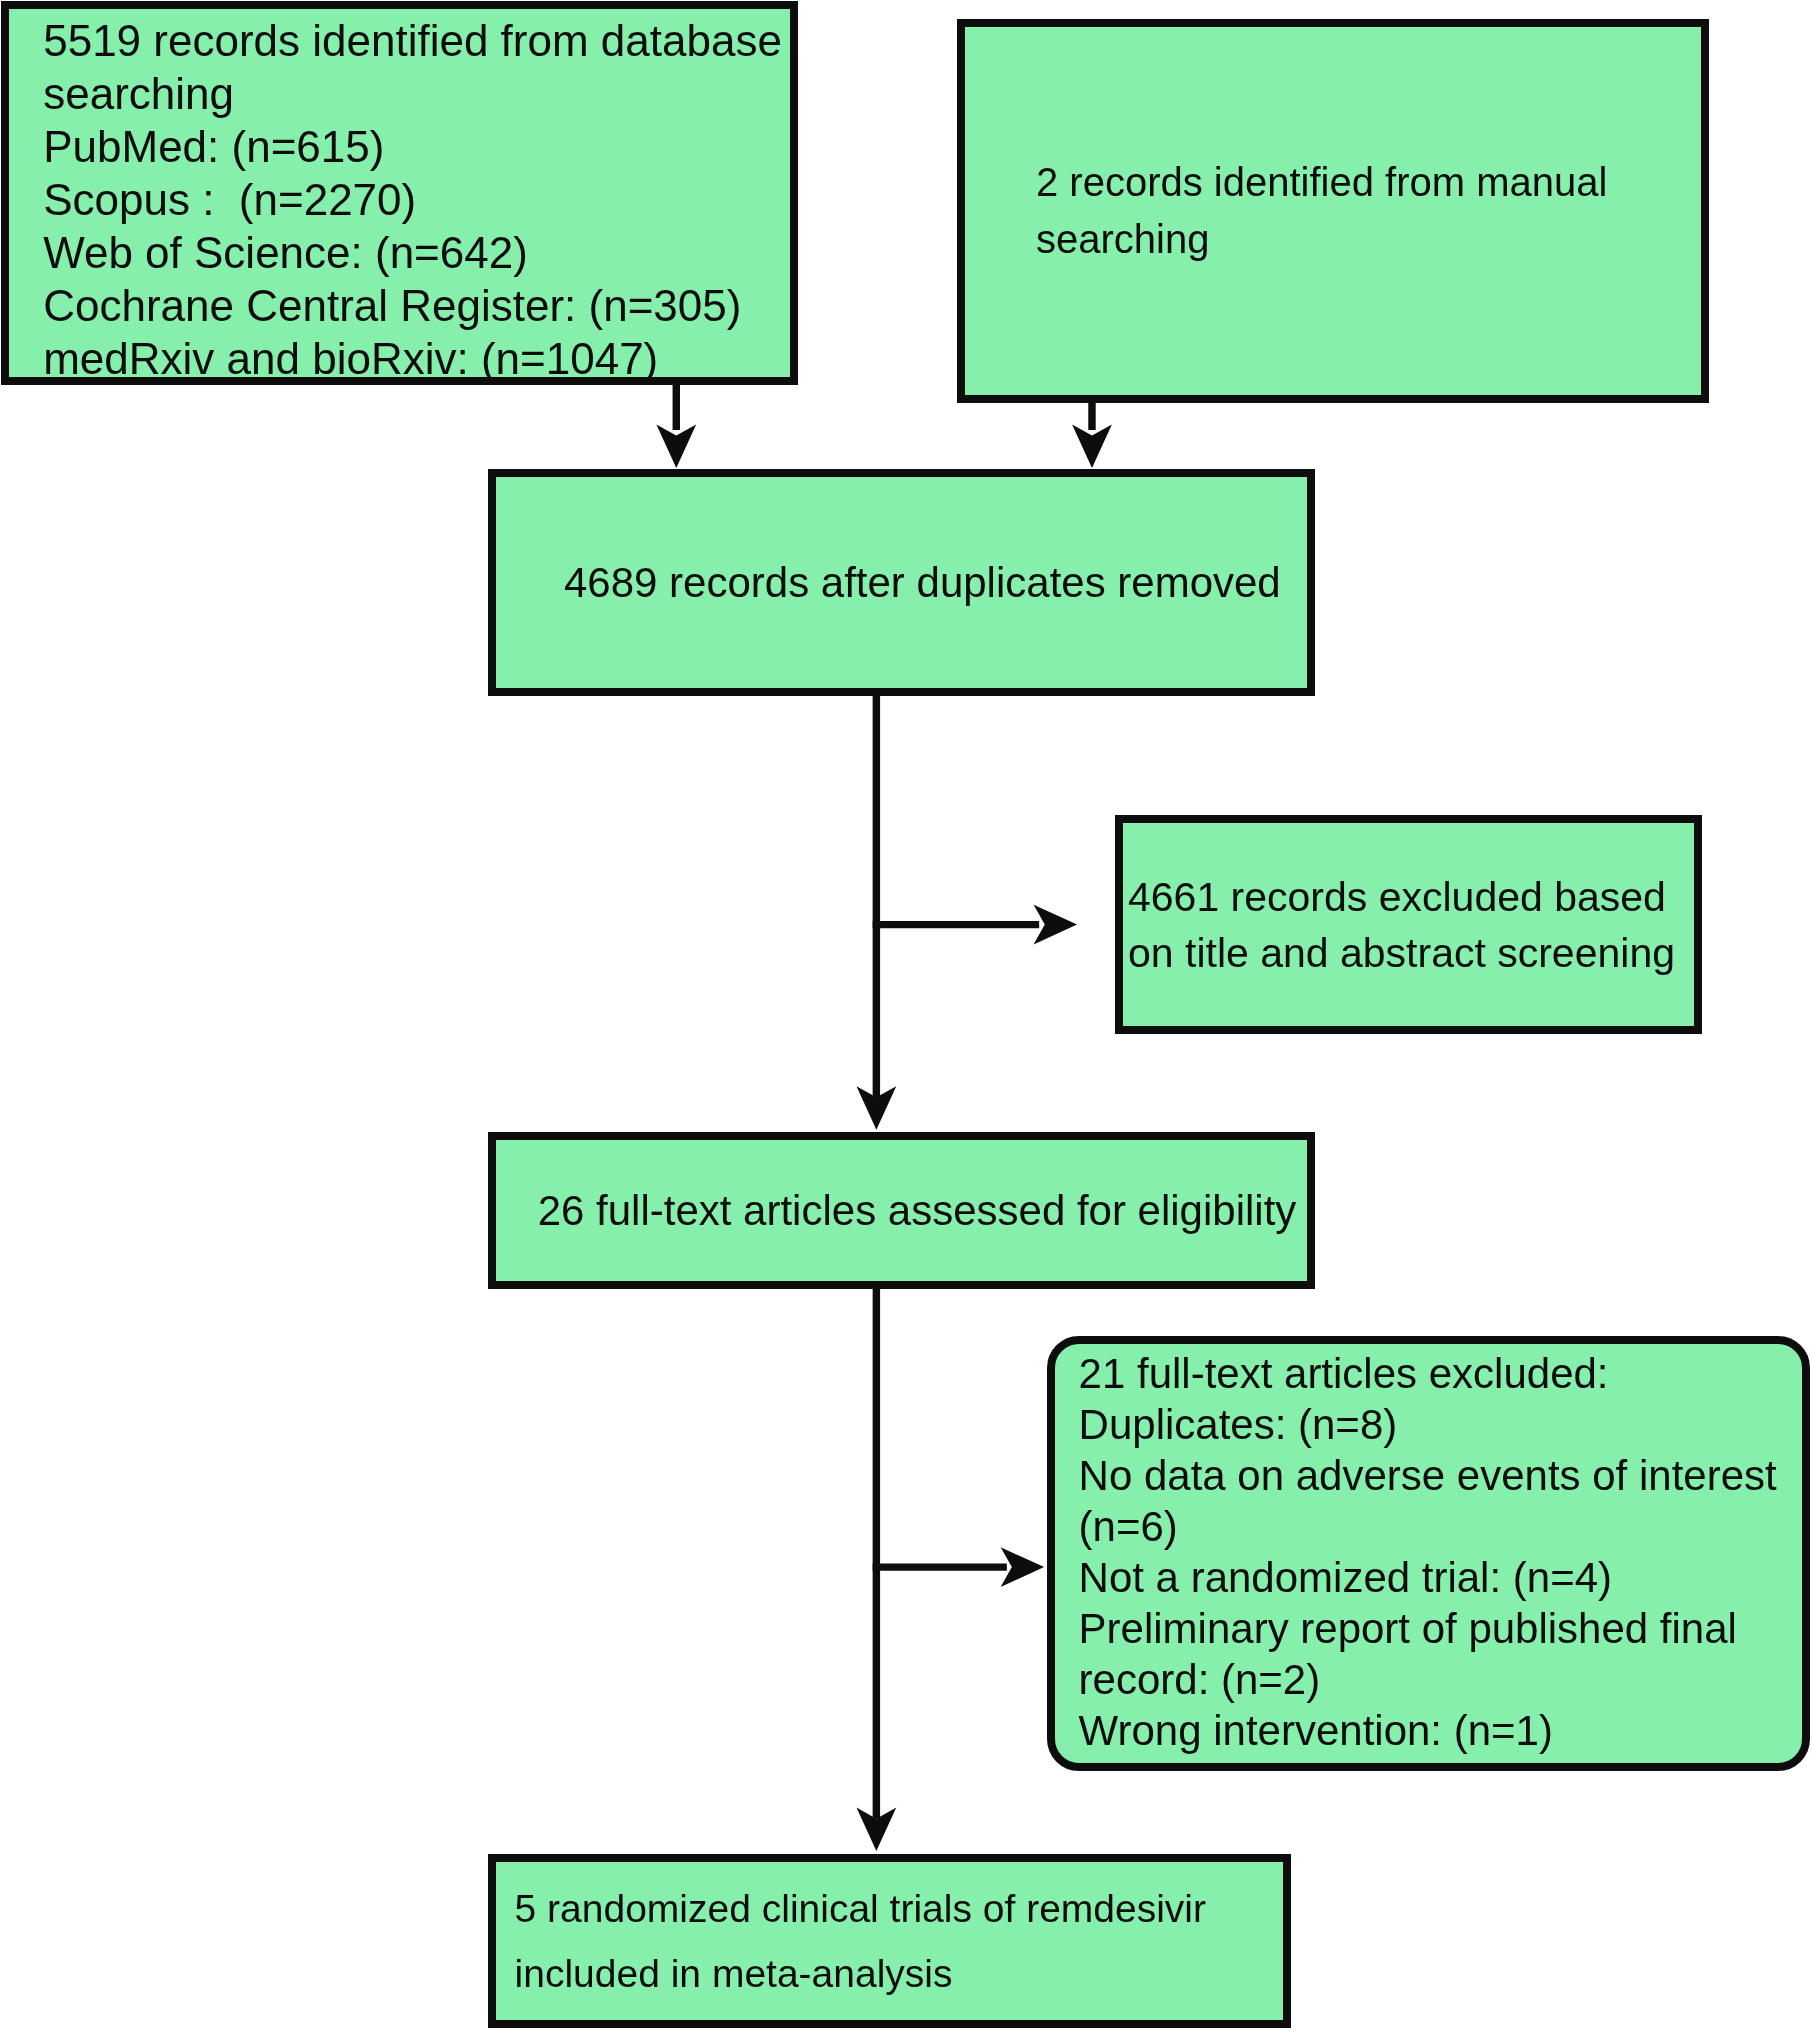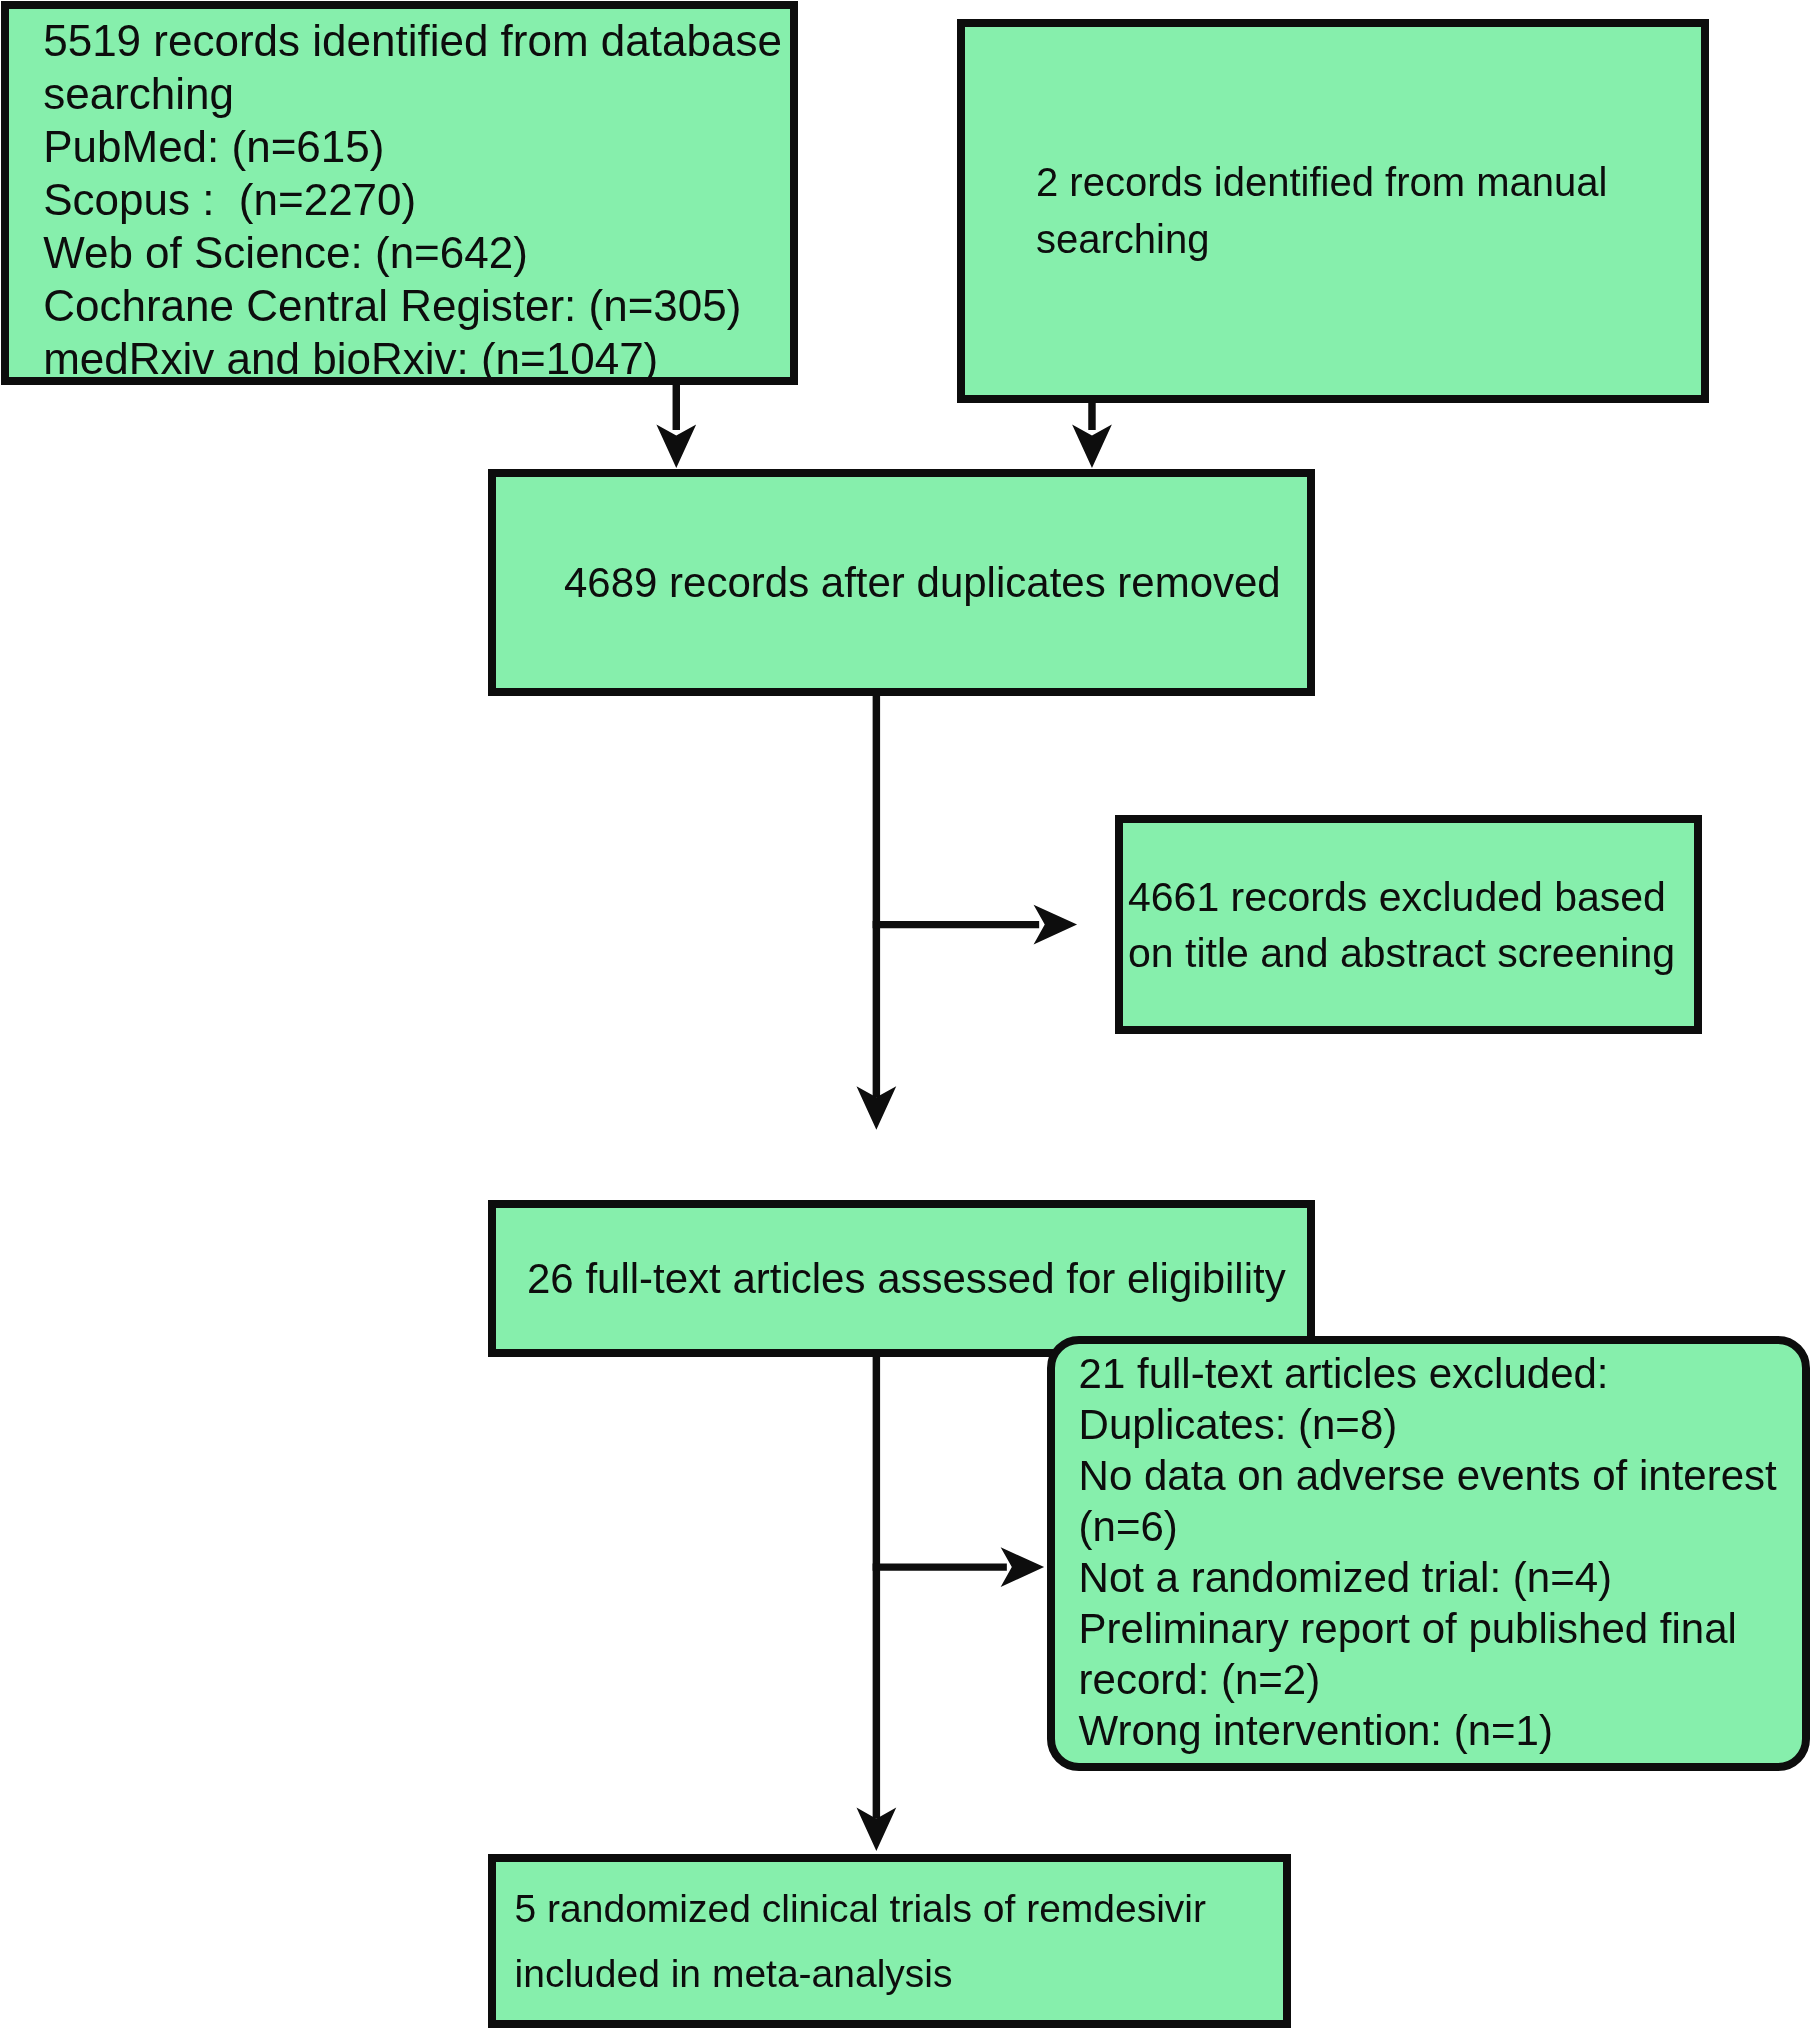--- a/index.html
+++ b/index.html
@@ -70,25 +70,26 @@
   .box-excluded-screening {
     left: 1079px; top: 815px;
     width: 587px; height: 219px;
     padding-left: 5px;
     font-size: 41px;
     line-height: 56px;
     margin-left: 36px;
   }
   
   .box-fulltext {
-    left: 488px; top: 1200px;
+    left: 488px; top: 1132px;
     width: 827px; height: 157px;
     padding-left: 31px;
     font-size: 42px;
     line-height: 50px;
+    align-items: center;
   }
   
   .box-excluded-fulltext {
     left: 1047px; top: 1336px;
     width: 763px; height: 435px;
     padding: 3.7px 9.3px 0 23.6px;
     font-size: 42px;
     line-height: 51px;
     border-radius: 32px;
   }

